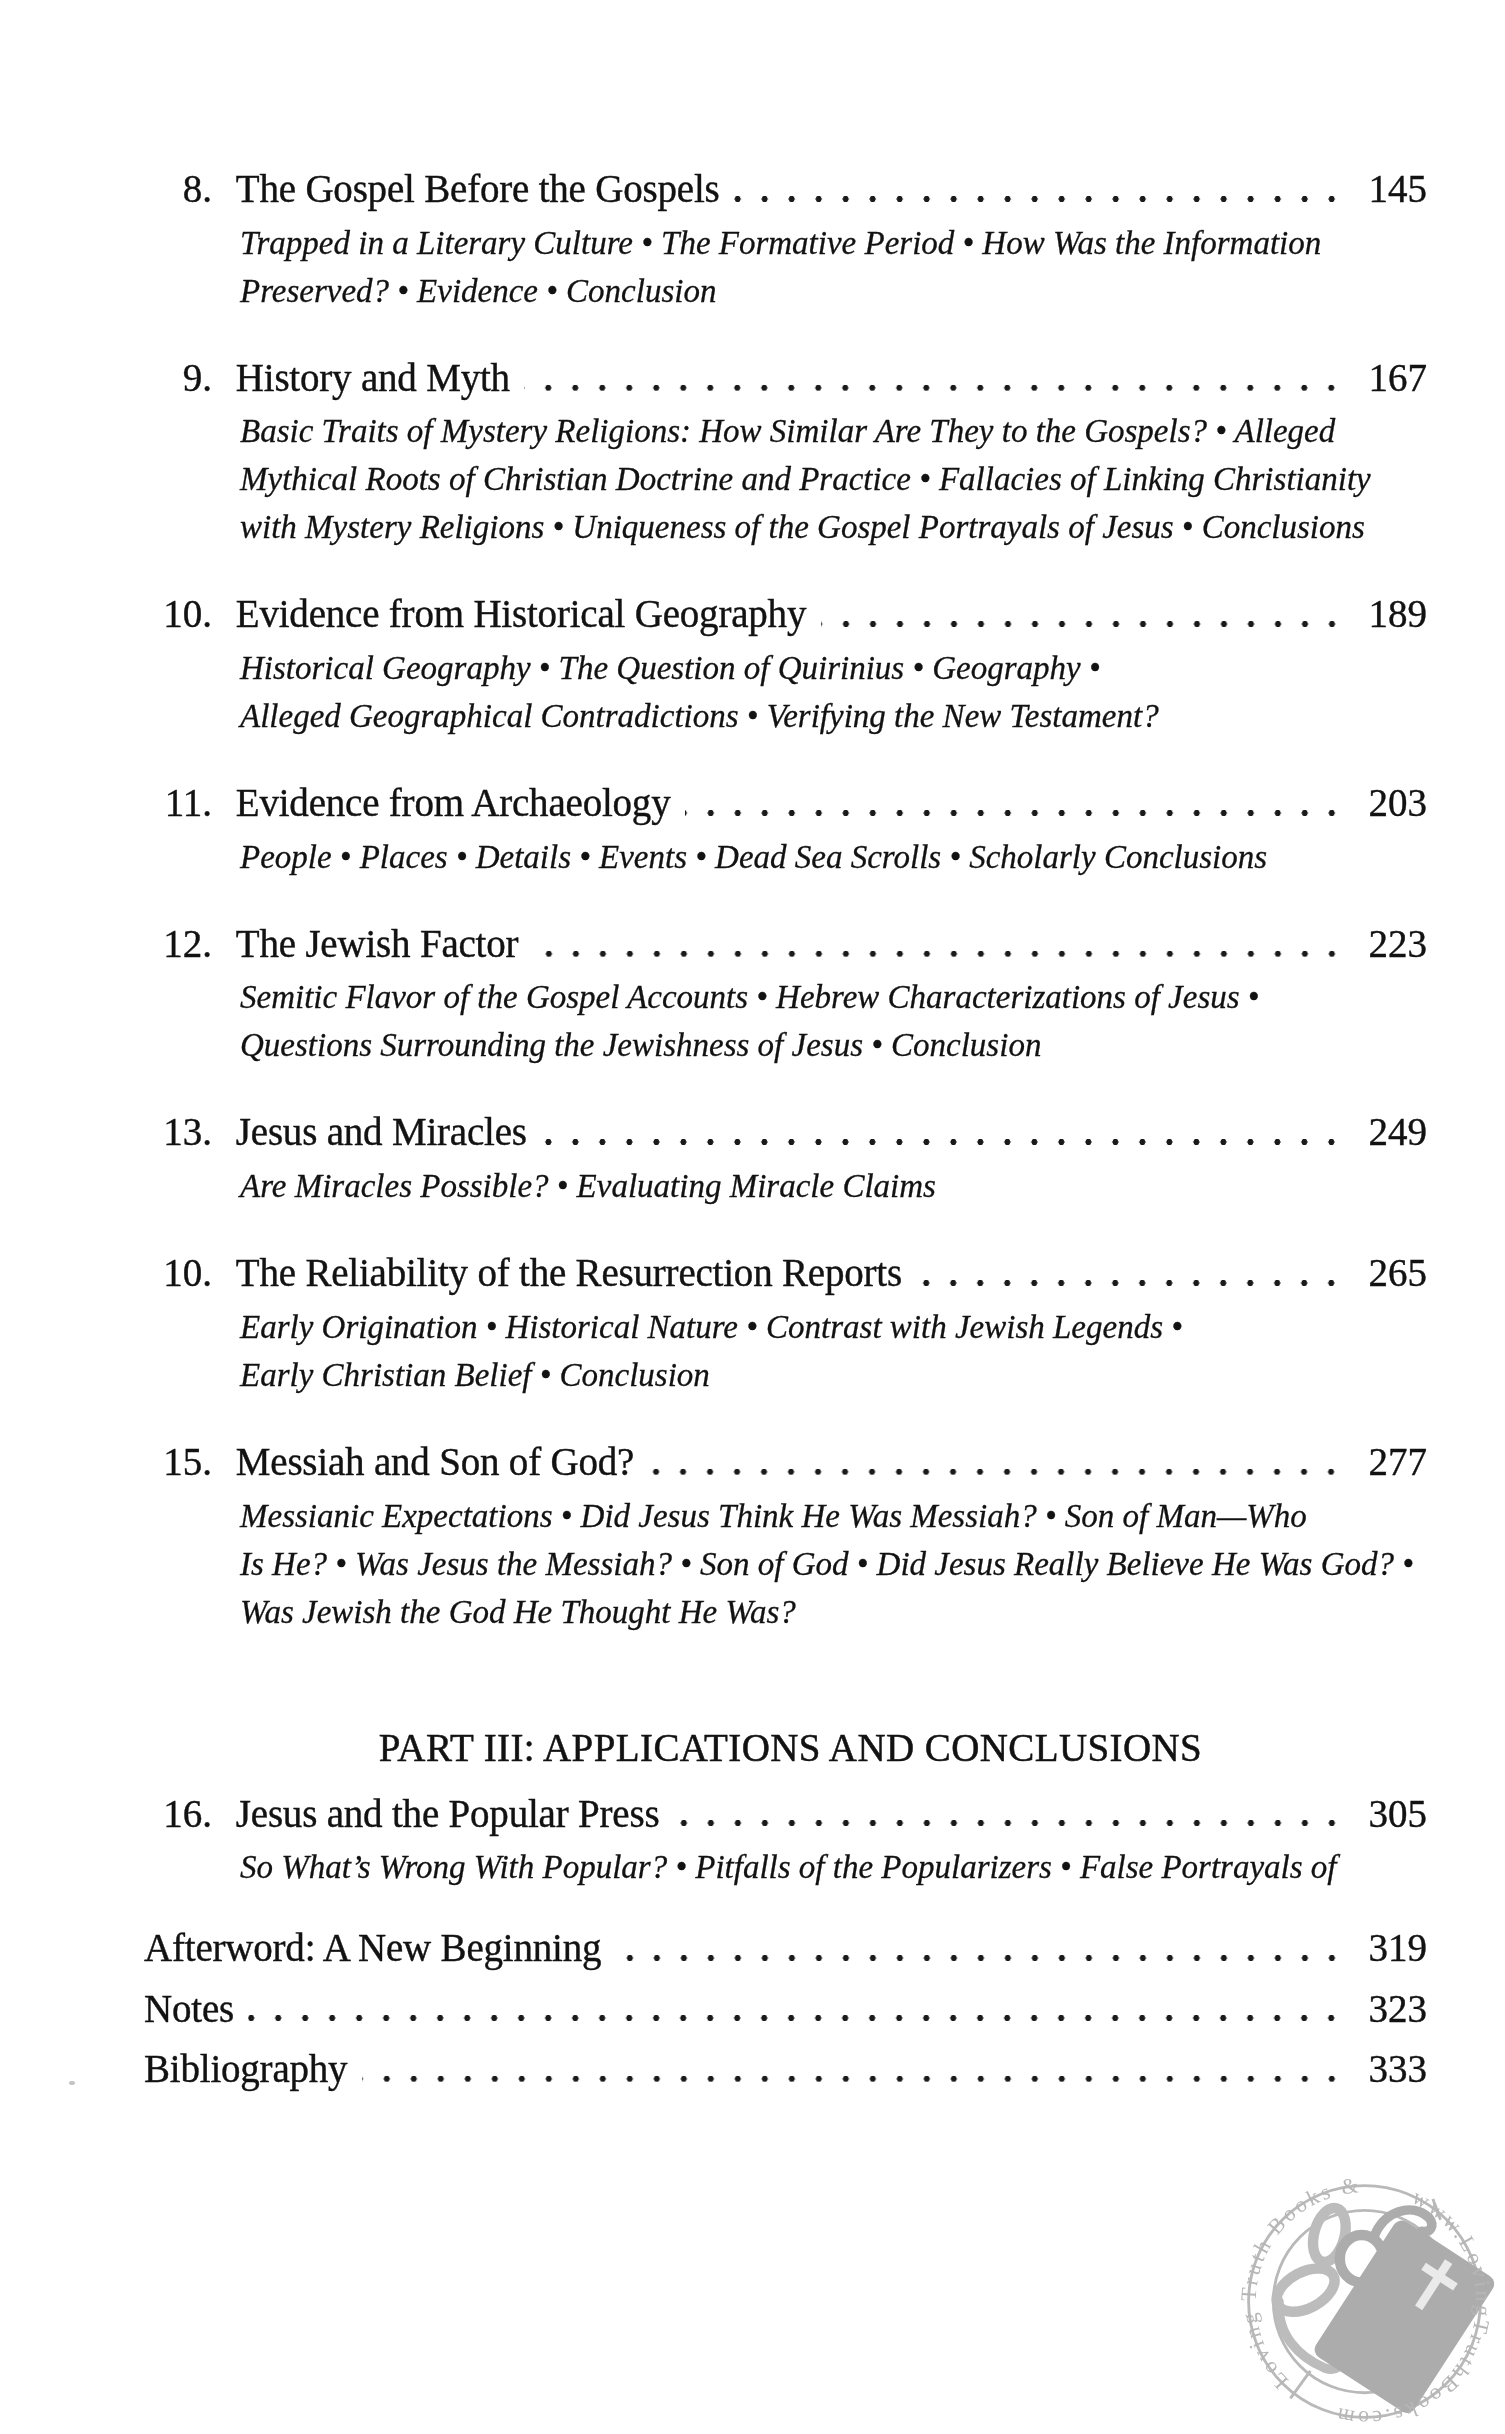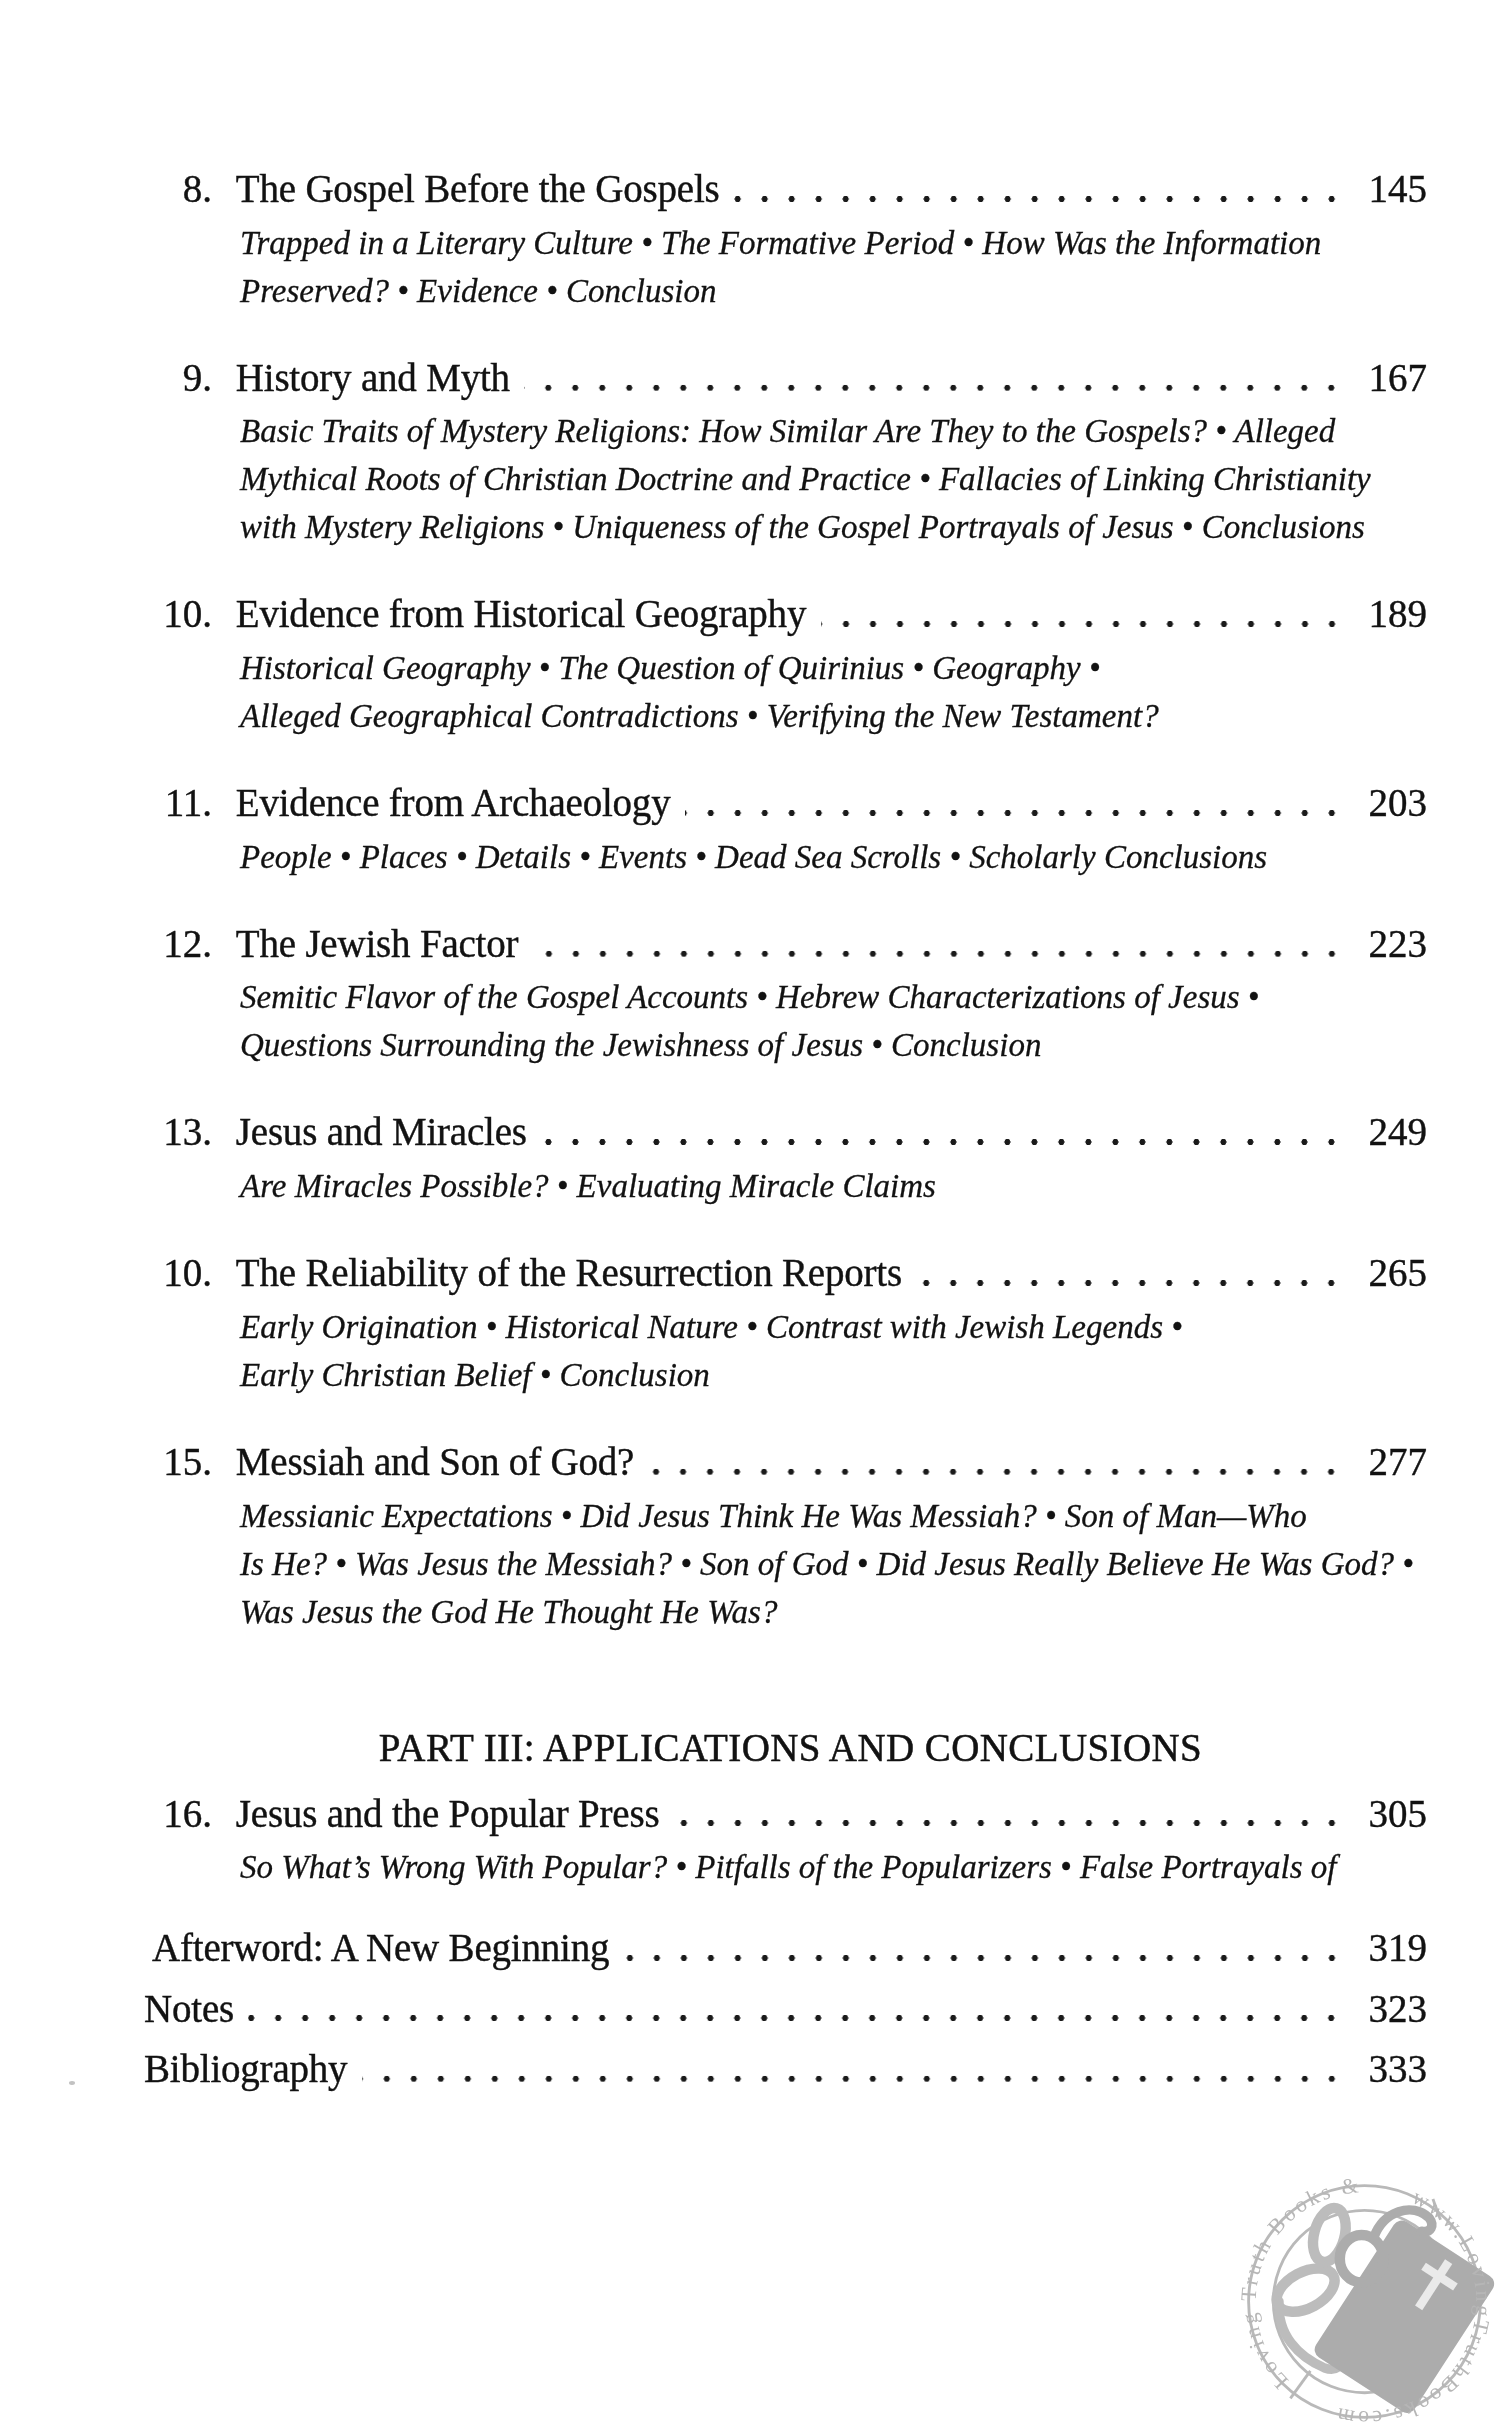--- a/index.html
+++ b/index.html
@@ -182,21 +182,21 @@
   <article class="entry">
     <div class="row">
       <span class="num">15.</span>
       <span class="title">Messiah and Son of God?</span>
       <span class="dots"></span>
       <span class="pg">277</span>
     </div>
     <div class="subs">
             <div class="sub-line">Messianic Expectations • Did Jesus Think He Was Messiah? • Son of Man—Who</div>
             <div class="sub-line">Is He? • Was Jesus the Messiah? • Son of God • Did Jesus Really Believe He Was God? •</div>
-            <div class="sub-line">Was Jesus the God He Thought He Was?</div>
+            <div class="sub-line">Was Jewish the God He Thought He Was?</div>
           </div>
   </article>
 </section>
 
     <h2 class="part-heading">PART III: APPLICATIONS AND CONCLUSIONS</h2>
 
     <section id="entries-b">
   <article class="entry">
     <div class="row">
       <span class="num">16.</span>
@@ -205,21 +205,21 @@
       <span class="pg">305</span>
     </div>
     <div class="subs">
             <div class="sub-line">So What’s Wrong With Popular? • Pitfalls of the Popularizers • False Portrayals of</div>
           </div>
   </article>
 </section>
 
     <section id="back-rows" class="back-section">
   <div class="row back-row">
-    <span class="title" style="margin-left:8px">Afterword: A New Beginning</span>
+    <span class="title" style="margin-left:0">Afterword: A New Beginning</span>
     <span class="dots"></span>
     <span class="pg">319</span>
   </div>
 
   <div class="row back-row">
     <span class="title" style="margin-left:0">Notes</span>
     <span class="dots"></span>
     <span class="pg">323</span>
   </div>
 

